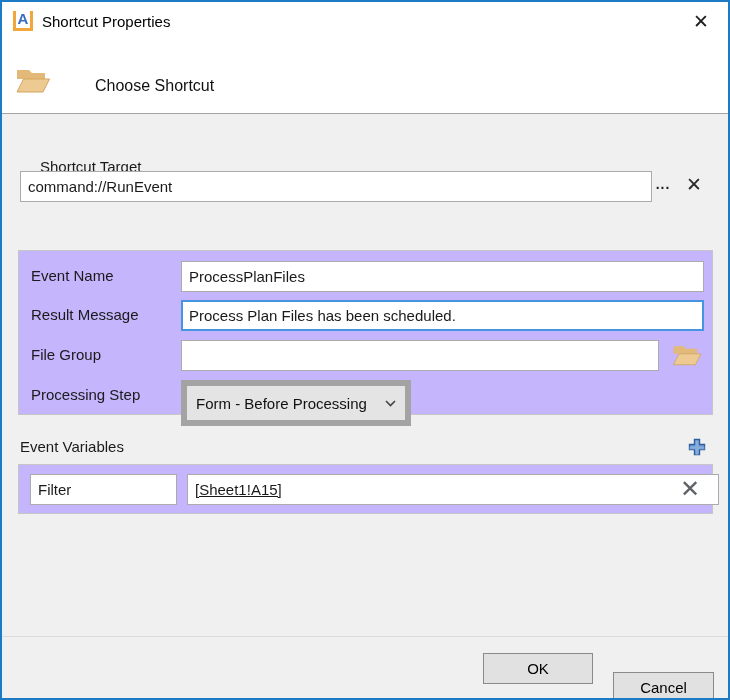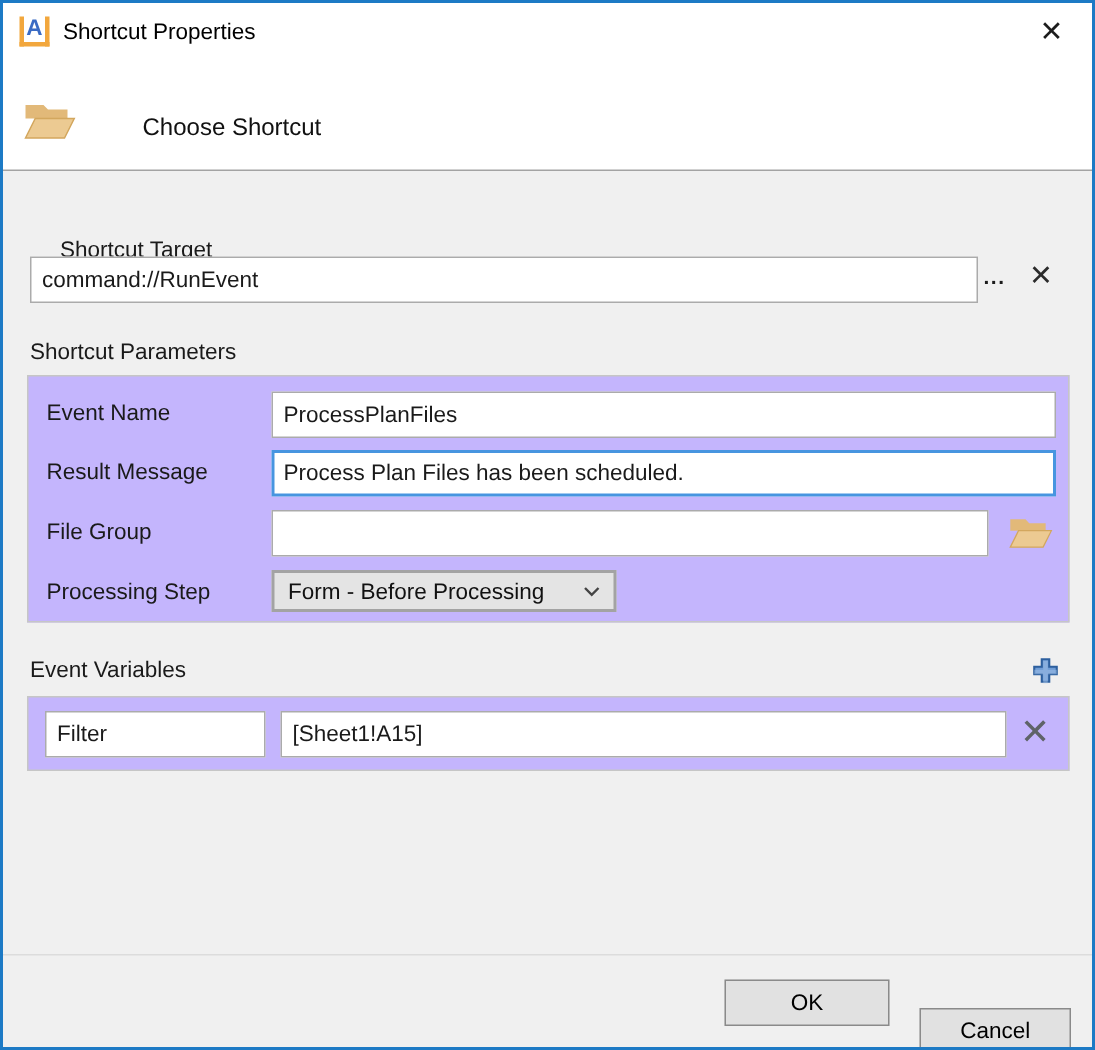--- a/index.html
+++ b/index.html
@@ -39,22 +39,22 @@
   }
   .tb.focused { border:2px solid #4795e0; padding:0 6px; }
 
   
   .groupbox { box-sizing:border-box; background:#c4b5fd; border:1px solid #c6c6c6; }
   .grow { position:absolute; left:0; right:0; height:30px; }
   .grow .rlabel { position:absolute; left:12px; top:0; line-height:30px; font-size:15px; white-space:nowrap; }
 
   
   .combo {
-    box-sizing:border-box; position:absolute; height:28px; background:#e4e4e4;
-    border:2px solid #a3a3a3; display:flex; align-items:center; padding:0 9px;
+    box-sizing:border-box; position:absolute; height:46px; background:#e4e4e4;
+    border:6px solid #a3a3a3; display:flex; align-items:center; padding:0 9px;
     font-size:15px; color:#111; cursor:default;
   }
   .combo .chev { margin-left:auto; padding-left:10px; display:flex; align-items:center; }
 
   
   .browse-dots { left:650px; top:171px; width:22px; height:26px; text-align:center;
     font-size:14px; font-weight:bold; color:#1c1c1c; line-height:22px; letter-spacing:1px; cursor:default; }
   .clear-x { left:680px; top:168px; width:24px; height:30px; text-align:center;
     font-size:19px; line-height:30px; font-weight:600; color:#2b2b2b; cursor:default; }
   .row-del-x { position:absolute; text-align:center; font-size:24px; font-weight:600;
@@ -89,21 +89,20 @@
     <path d="M3 27 V5 h12 l3 3 h13 v6 H3" fill="#e2b979"></path>
     <path d="M3 27 l6.5-13 h26 l-6.5 13 z" fill="#ecca92" stroke="#d3a75e" stroke-width="1"></path>
   </svg>
   <div class="abs choose-title">Choose Shortcut</div>
 
   <div class="abs sec-label" style="left:18px; top:156px;margin-left:20px;">Shortcut Target</div>
   <input class="abs tb" style="left: 18px; top: 169px; width: 632px;" value="command://RunEvent">
   <div class="abs browse-dots">...</div>
   <div class="abs clear-x">✕</div>
 
-  <div class="abs sec-label" style="left:18px; top:224px;">Shortcut Parameters</div>
 
   <div class="abs groupbox" style="left:16px; top:248px; width:695px; height:165px;">
 
     <div class="grow" style="top:10px;">
       <span class="rlabel">Event Name</span>
       <input class="tb" style="position: absolute; left: 162px; top: 0px; width: 523px;" value="ProcessPlanFiles">
     </div>
 
     <div class="grow" style="top:49px;">
       <span class="rlabel">Result Message</span>
@@ -134,21 +133,21 @@
 
   <div class="abs sec-label" style="left:18px; top:436px;">Event Variables</div>
   <svg class="abs plus-btn" viewBox="0 0 22 22">
     <path d="M8.5 3.5 h5 v5 h5 v5 h-5 v5 h-5 v-5 h-5 v-5 h5 z" fill="#6f9cd6" stroke="#2d5f9e" stroke-width="1.4"></path>
     <path d="M9.5 4.5 h3 v6 h6 v3 h-6 v6 h-3 v-6 h-6 v-3 h6 z" fill="#9dbde6" opacity="0.55"></path>
   </svg>
 
   <div class="abs groupbox" style="left:16px; top:462px; width:695px; height:50px;">
     <div>
       <input class="tb" style="position: absolute; left: 11px; top: 9px; width: 147px; height: 31px;" value="Filter">
-      <input class="tb" style="position: absolute; left: 168px; top: 9px; width: 484px; height: 31px;" value="[Sheet1!A15]">
+      <input class="tb" style="position: absolute; left: 168px; top: 9px; width: 532px; height: 31px; text-decoration: underline;" value="[Sheet1!A15]">
       <span class="row-del-x" style="left:656px; top:6px;">✕</span>
     </div>
   </div>
 
   <div class="abs footer-sep"></div>
   <div class="abs btn btn-ok">OK</div>
   <div class="abs btn btn-cancel">Cancel</div>
 
 </div>
 

